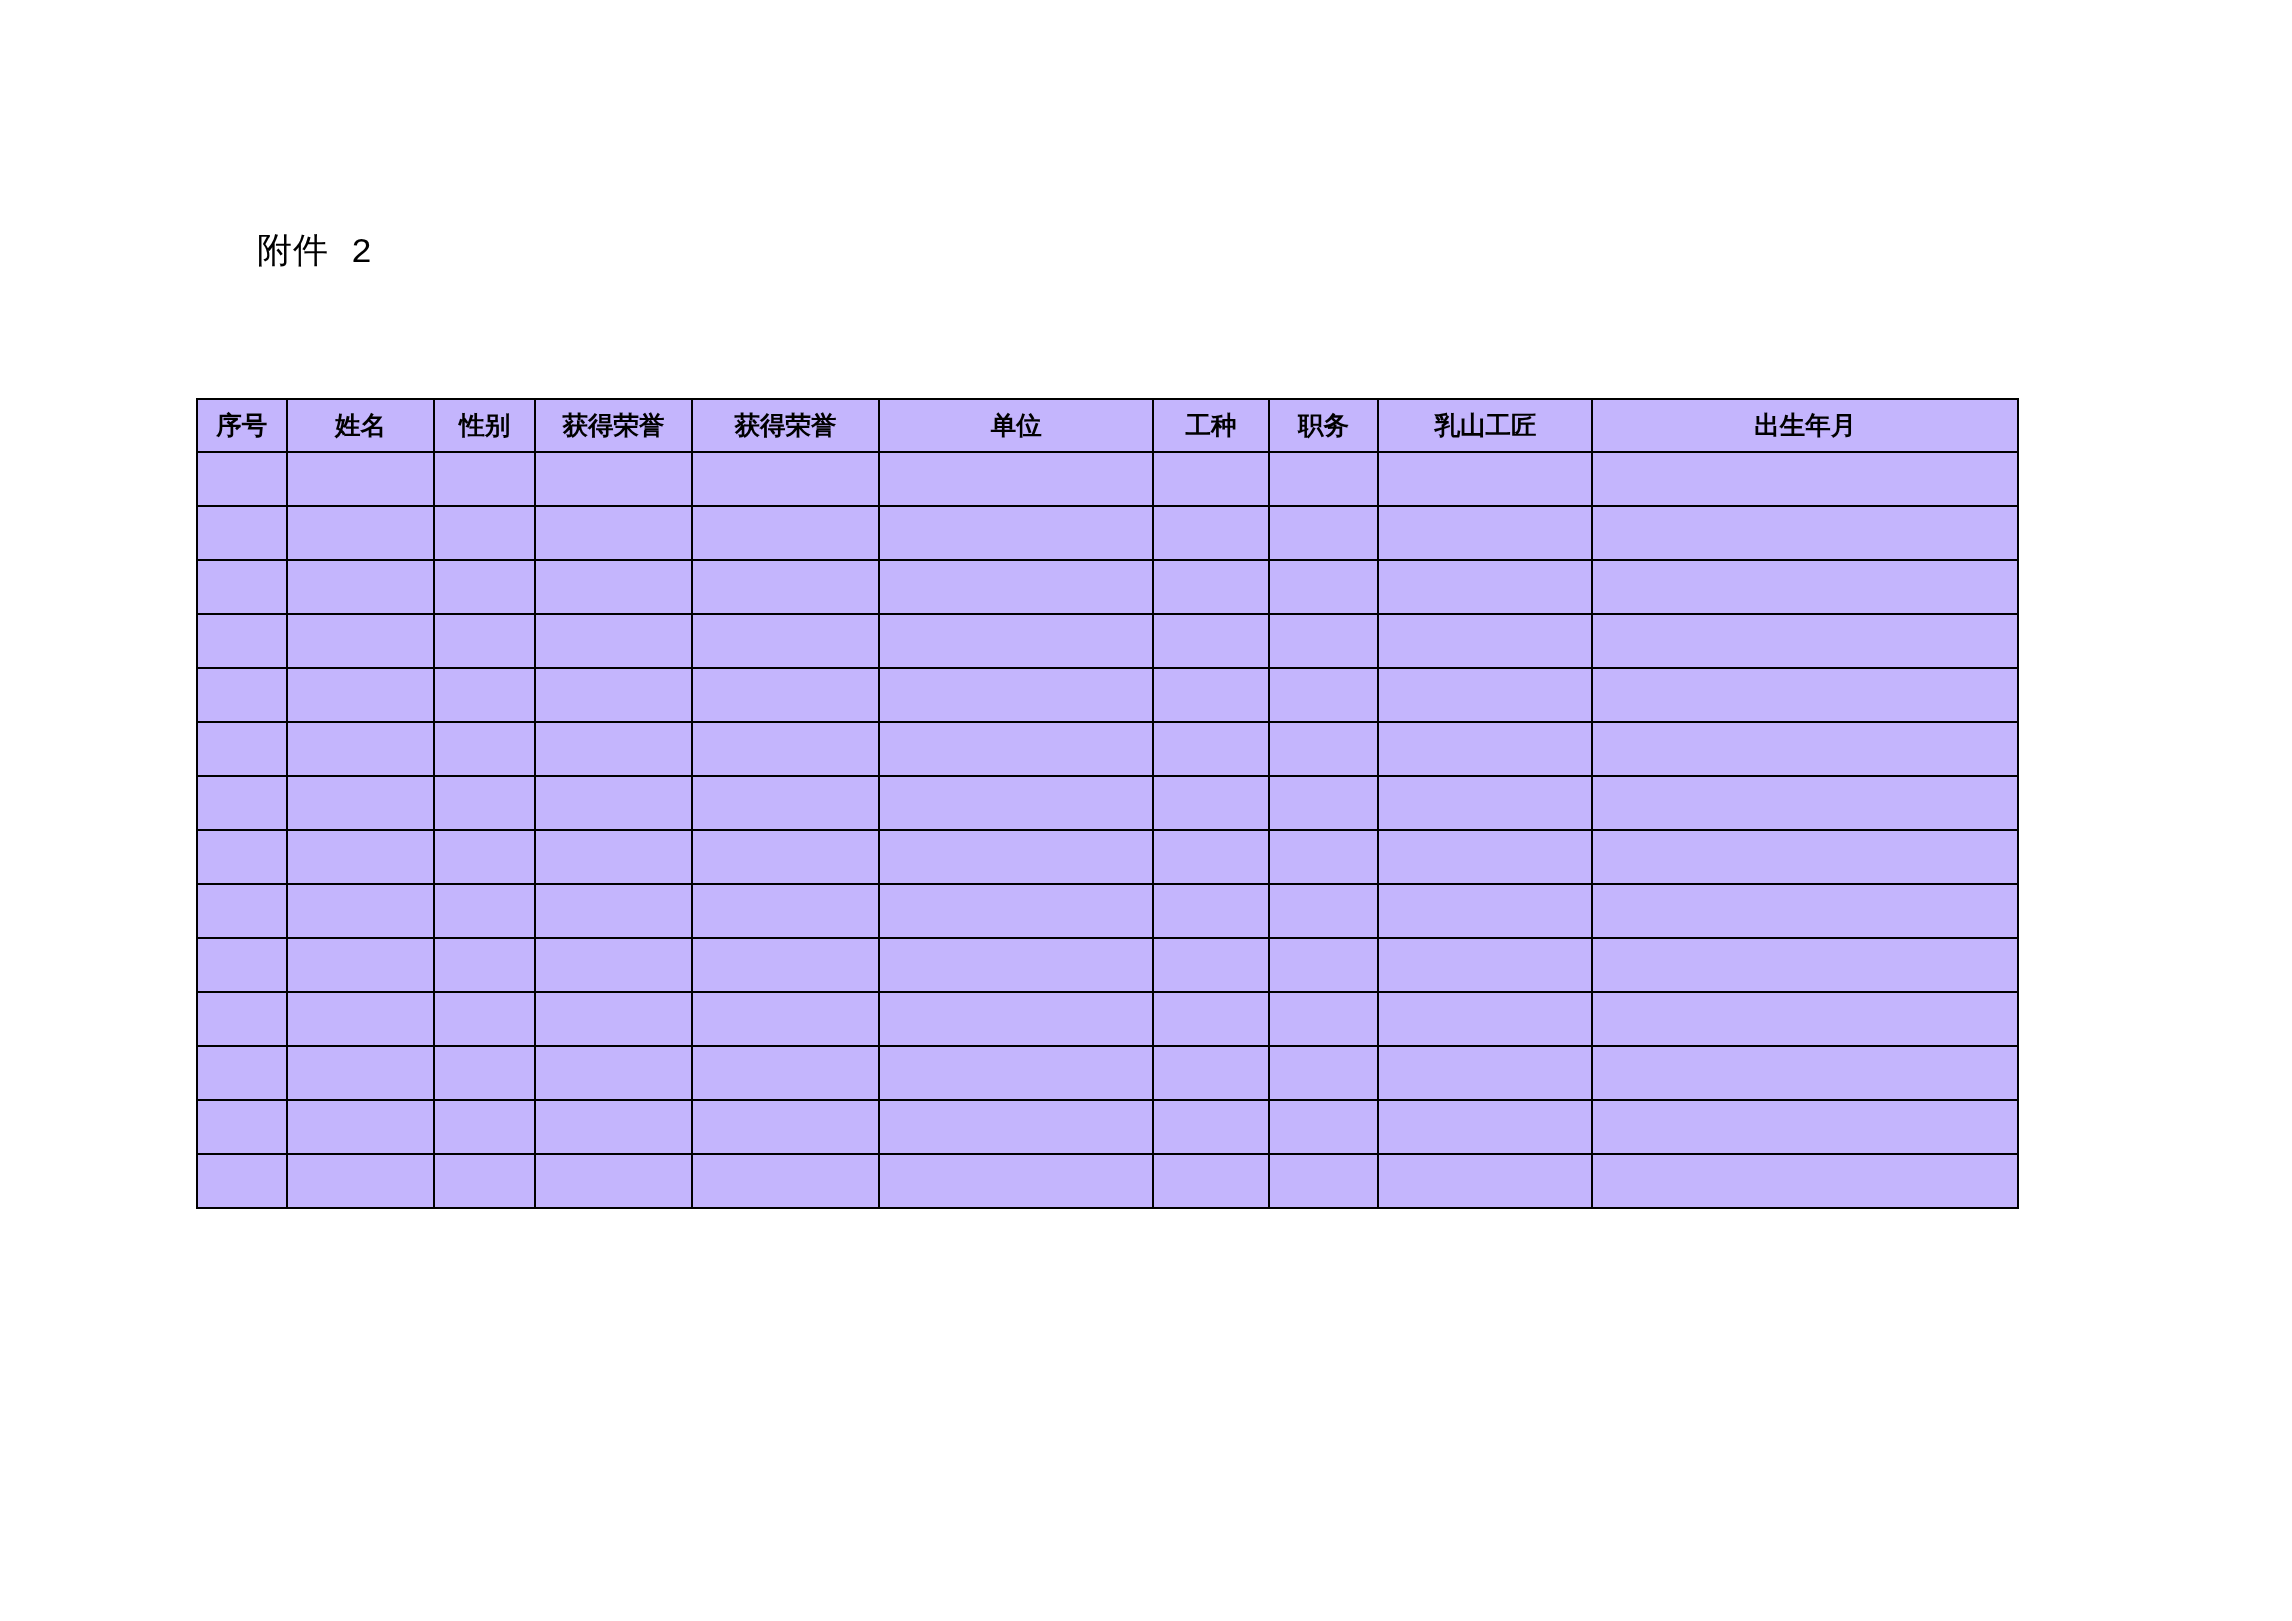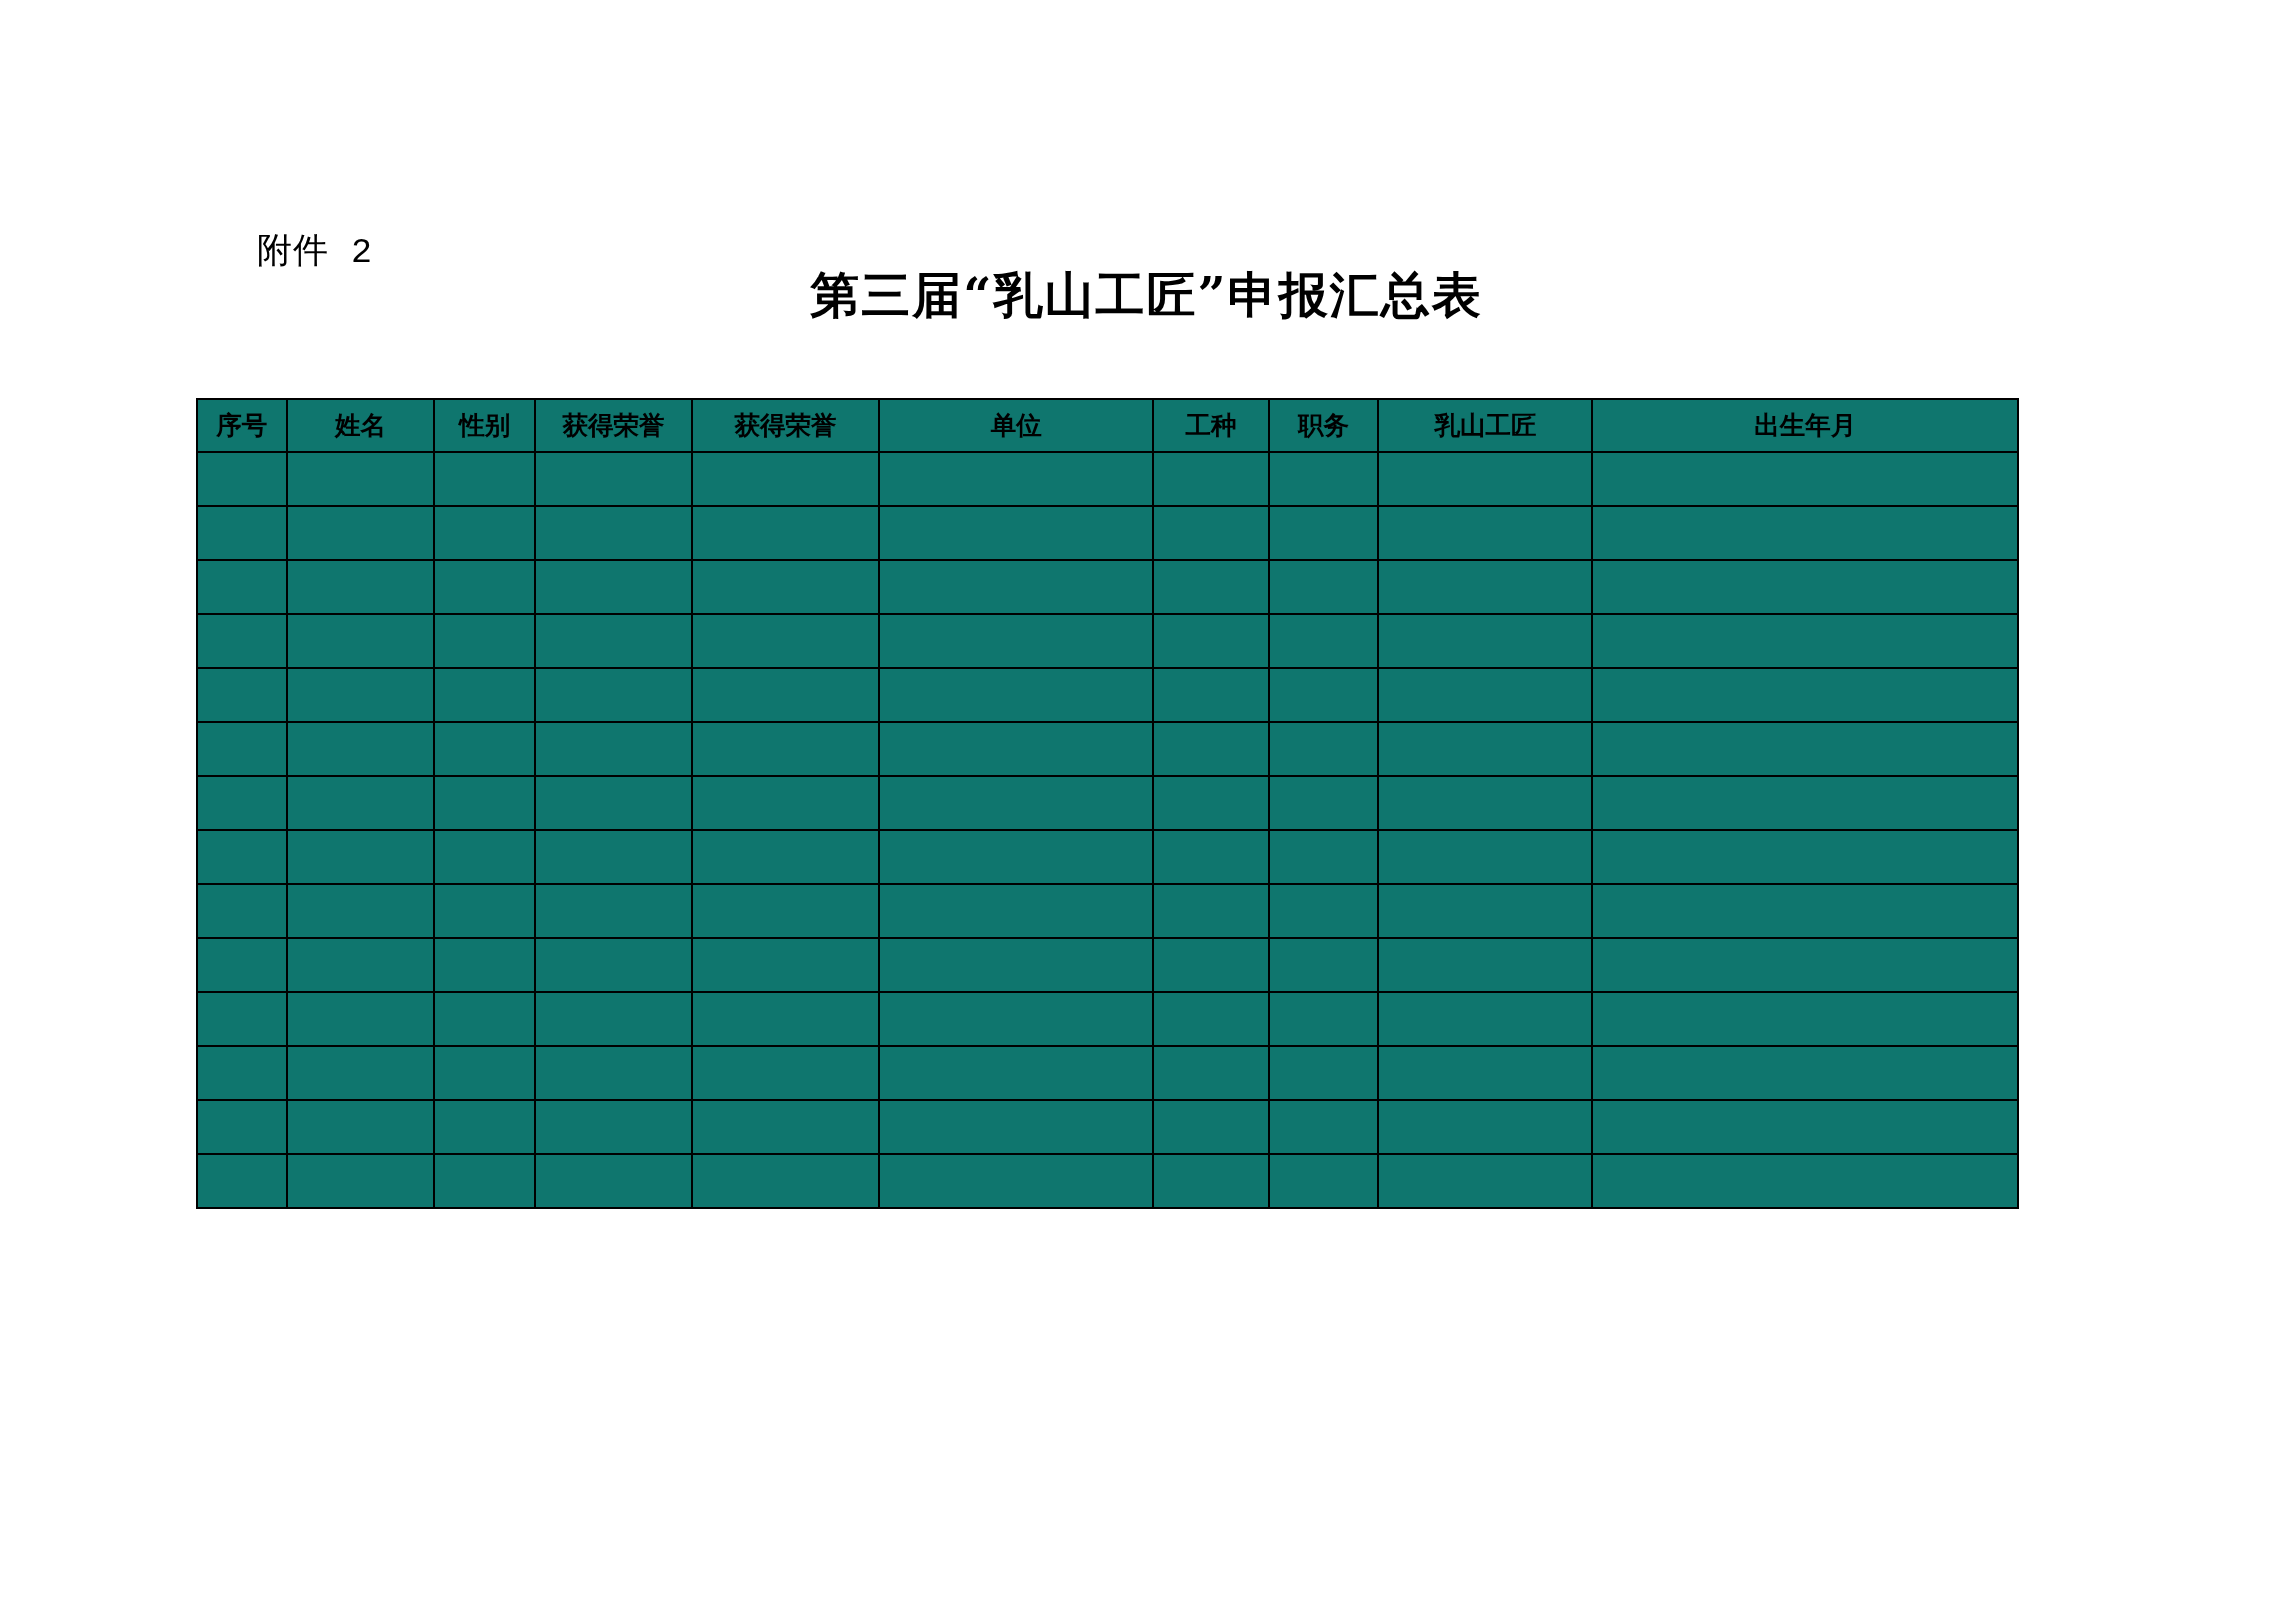--- a/index.html
+++ b/index.html
@@ -44,21 +44,21 @@
   .table-wrap {
     position: absolute;
     left: 196px;
     top: 398px;
     width: 1823px;
   }
   table.summary {
     border-collapse: collapse;
     table-layout: fixed;
     width: 100%;
-    background: #0f766e;
+    background: #c4b5fd;
     border-radius: 6px;
   }
   table.summary th,
   table.summary td {
     border: 2px solid #000000;
     height: 51px;
     padding: 0 3.9px;
     text-align: center;
     vertical-align: middle;
     font-size: 25.5px;
@@ -81,21 +81,20 @@
   col.c8 { width: 191px; }
   col.c9 { width: 380px; }
 </style>
 </head>
 <body>
 
 <div class="page">
 
   <div class="attachment-label">附件 2</div>
 
-  <div class="doc-title">第三届“乳山工匠”申报汇总表</div>
 
   <div class="table-wrap">
     <table class="summary">
       <colgroup>
         <col class="c0">
           <col class="c1">
           <col class="c2">
           <col class="c3">
           <col class="c4">
         <col class="c5">

